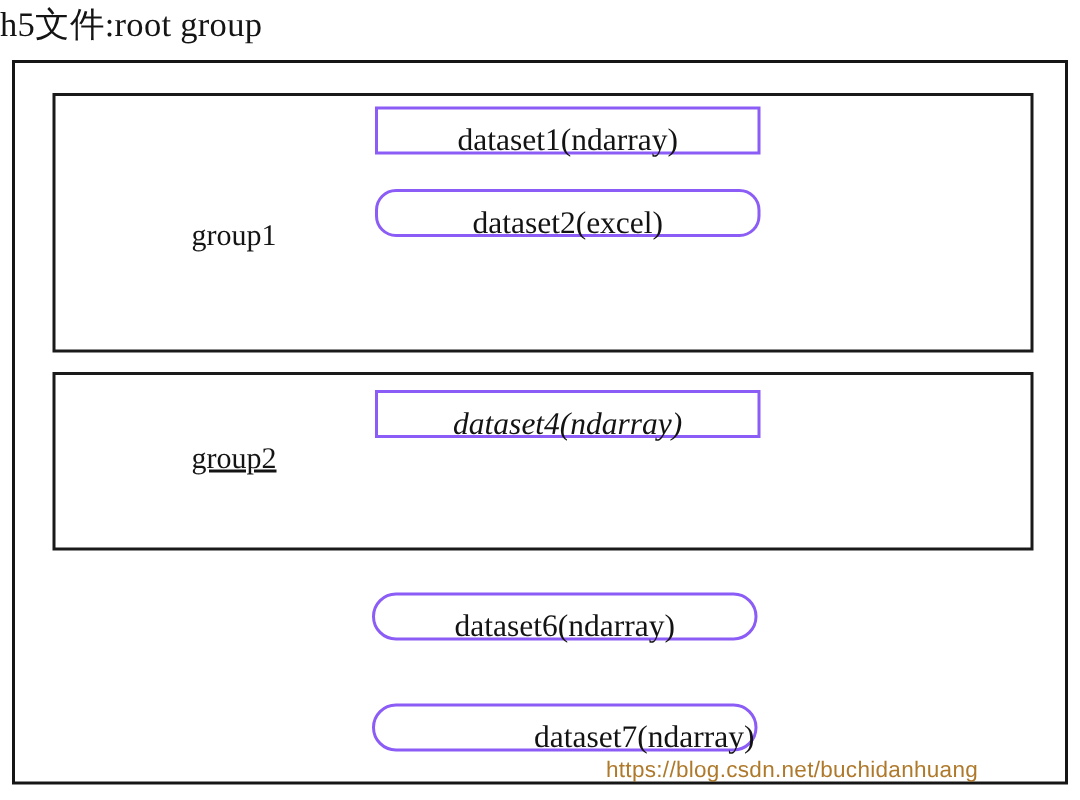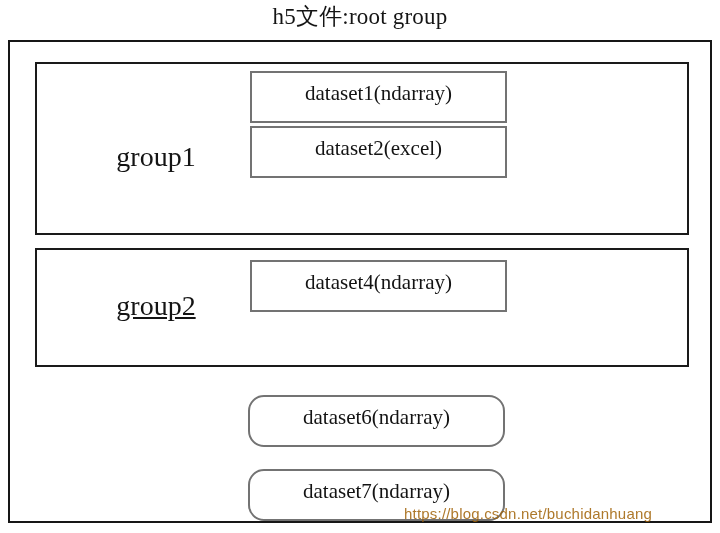--- a/index.html
+++ b/index.html
@@ -17,21 +17,21 @@
     color: #111111;
     -webkit-font-smoothing: antialiased;
   }
 
   
   .diagram-title {
     position: absolute;
     left: 0;
     top: 2px;
     width: 720px;
-    text-align: center;
+    text-align: left;
     font-size: 23px;
     line-height: 30px;
     letter-spacing: 0.2px;
     color: #141414;
     white-space: nowrap;
   }
 
   
   .root-box {
     position: absolute;
@@ -62,58 +62,58 @@
     top: 206px;
     width: 654px;
     height: 119px;
   }
 
   .group-label {
     position: absolute;
     left: 0;
     width: 238px;
     text-align: center;
-    font-size: 28px;
+    font-size: 20px;
     line-height: 26px;
     color: #141414;
     white-space: nowrap;
   }
   .group-box.group-1 .group-label { top: 80px; }
   .group-box.group-2 .group-label { top: 43px; text-decoration: underline; }
 
   
   .dataset-box {
     position: absolute;
     box-sizing: border-box;
     width: 257px;
-    height: 52px;
-    border: 2px solid #737373;
+    height: 32px;
+    border: 2px solid #8b5cf6;
     background: #ffffff;
     font-size: 21px;
     line-height: 40px;
     text-align: center;
     color: #131313;
     white-space: nowrap;
   }
 
   
   .group-box.group-1 .dataset-box { left: 213px; }
   .group-box.group-1 .ds-0 { top: 7px; }
-  .group-box.group-1 .ds-1 { top: 62px; }
+  .group-box.group-1 .ds-1 { top: 62px; border-radius: 14px; }
   .group-box.group-1 .ds-2 { top: 117px; }
 
   
   .group-box.group-2 .dataset-box { left: 213px; }
-  .group-box.group-2 .ds-0 { top: 10px; }
+  .group-box.group-2 .ds-0 { top: 10px; font-style: italic; }
   .group-box.group-2 .ds-1 { top: 65px; }
 
   
   .root-box > .dataset-box { left: 238px; border-radius: 16px; }
   .root-box > .loose-0 { top: 353px; }
-  .root-box > .loose-1 { top: 427px; }
+  .root-box > .loose-1 { top: 427px; text-align: right; }
 
   
   .watermark {
     position: absolute;
     left: 404px;
     top: 505px;
     width: 312px;
     font-family: "Liberation Sans", "DejaVu Sans", sans-serif;
     font-size: 15px;
     line-height: 18px;

